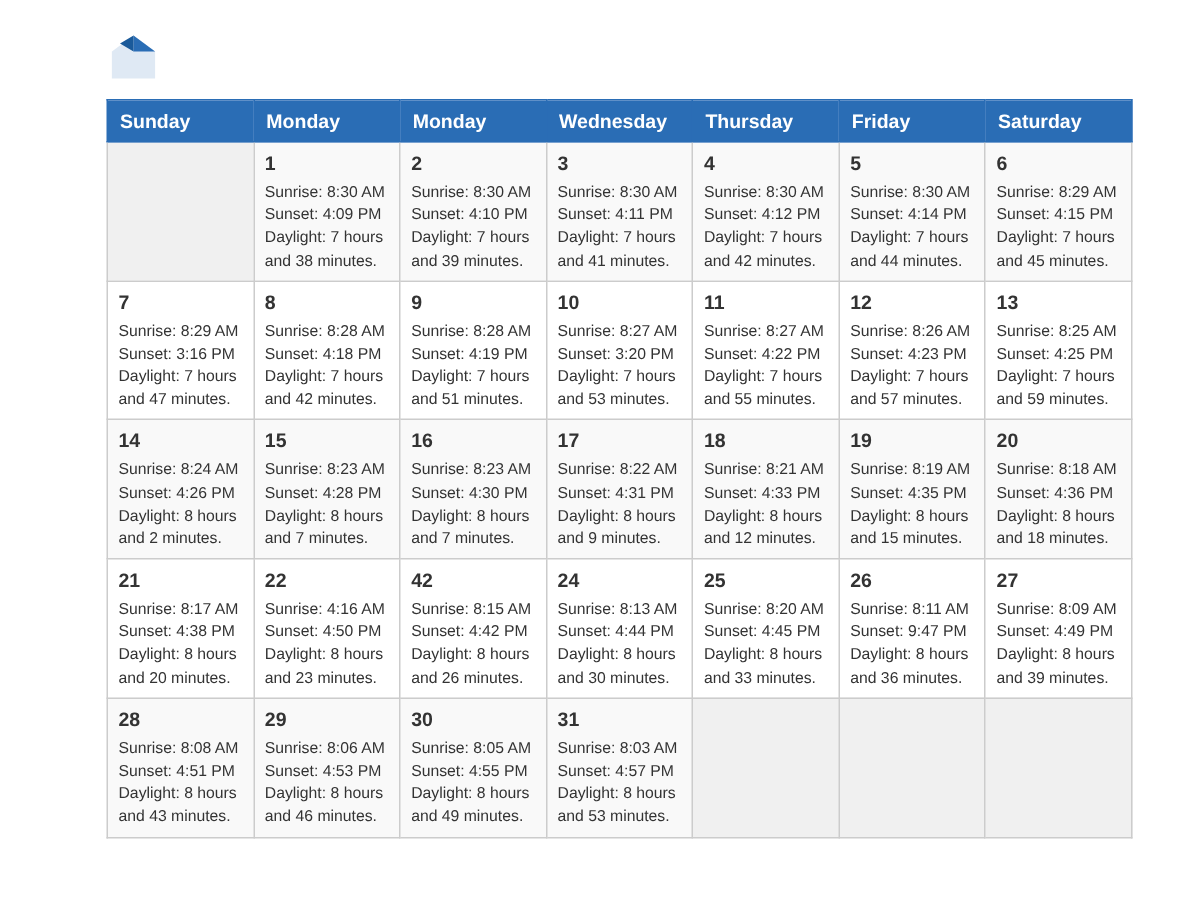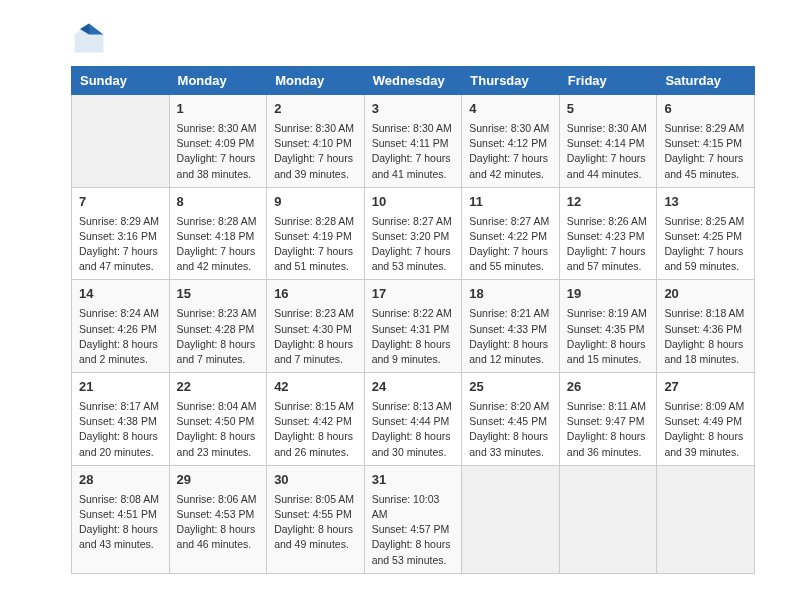--- a/index.html
+++ b/index.html
@@ -259,21 +259,21 @@
         </tr>
         <tr>
           <td>
             <span class="day-num">21</span>
             <div>Sunrise: 8:17 AM</div>
             <div>Sunset: 4:38 PM</div>
             <div>Daylight: 8 hours and 20 minutes.</div>
           </td>
           <td>
             <span class="day-num">22</span>
-            <div>Sunrise: 8:04 AM</div>
+            <div>Sunrise: 4:16 AM</div>
             <div>Sunset: 4:50 PM</div>
             <div>Daylight: 8 hours and 23 minutes.</div>
           </td>
           <td>
             <span class="day-num">42</span>
             <div>Sunrise: 8:15 AM</div>
             <div>Sunset: 4:42 PM</div>
             <div>Daylight: 8 hours and 26 minutes.</div>
           </td>
           <td>
@@ -315,21 +315,21 @@
             <div>Daylight: 8 hours and 46 minutes.</div>
           </td>
           <td>
             <span class="day-num">30</span>
             <div>Sunrise: 8:05 AM</div>
             <div>Sunset: 4:55 PM</div>
             <div>Daylight: 8 hours and 49 minutes.</div>
           </td>
           <td>
             <span class="day-num">31</span>
-            <div>Sunrise: 10:03 AM</div>
+            <div>Sunrise: 8:03 AM</div>
             <div>Sunset: 4:57 PM</div>
             <div>Daylight: 8 hours and 53 minutes.</div>
           </td>
           <td class="empty"></td>
           <td class="empty"></td>
           <td class="empty"></td>
         </tr>
       </tbody>
   </table>
 </div>

